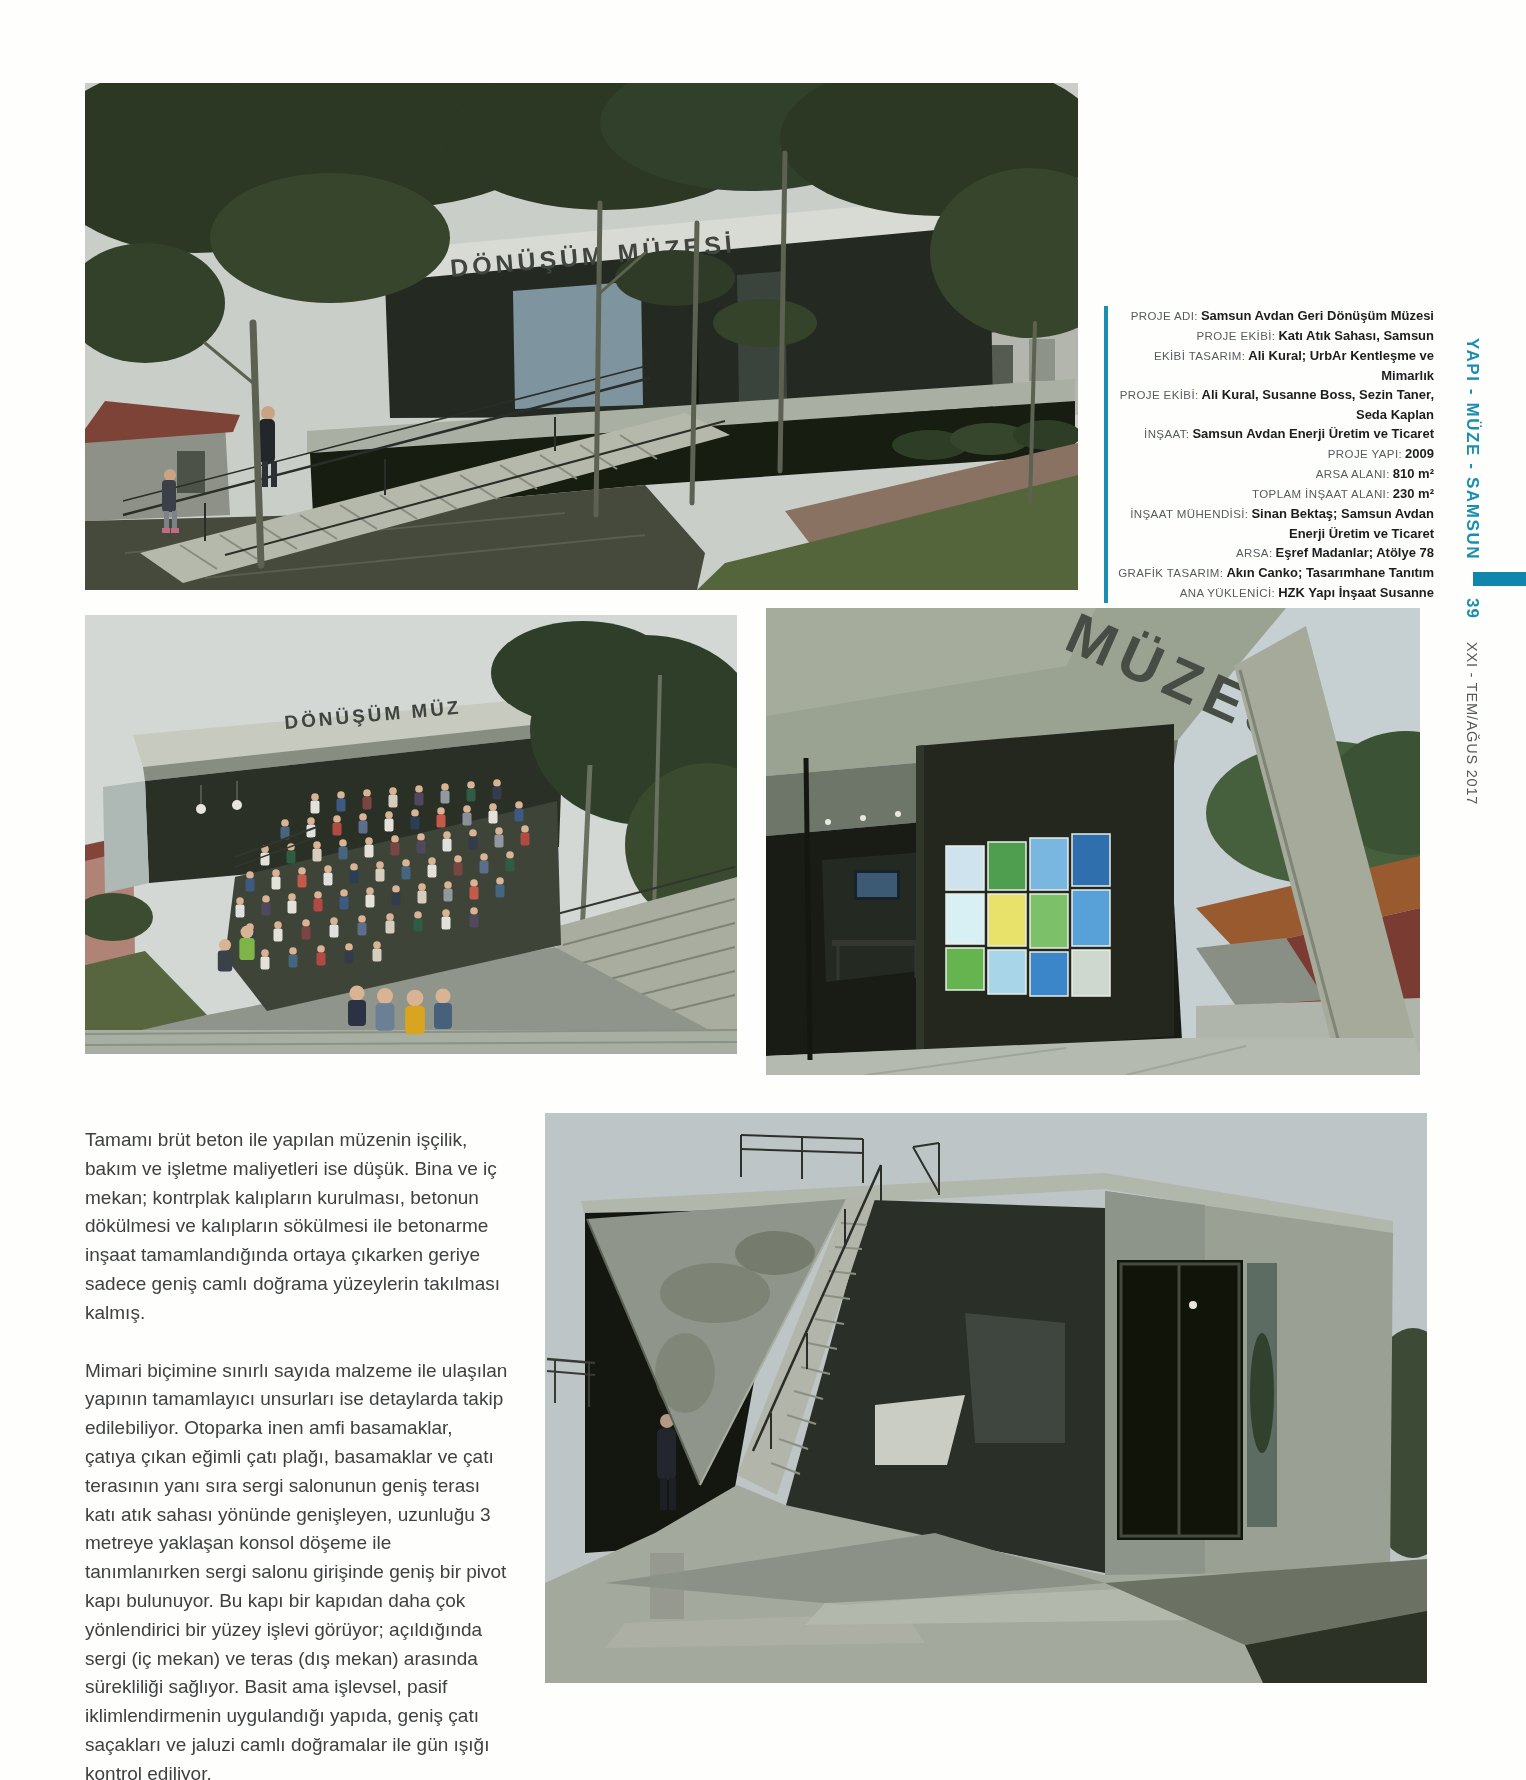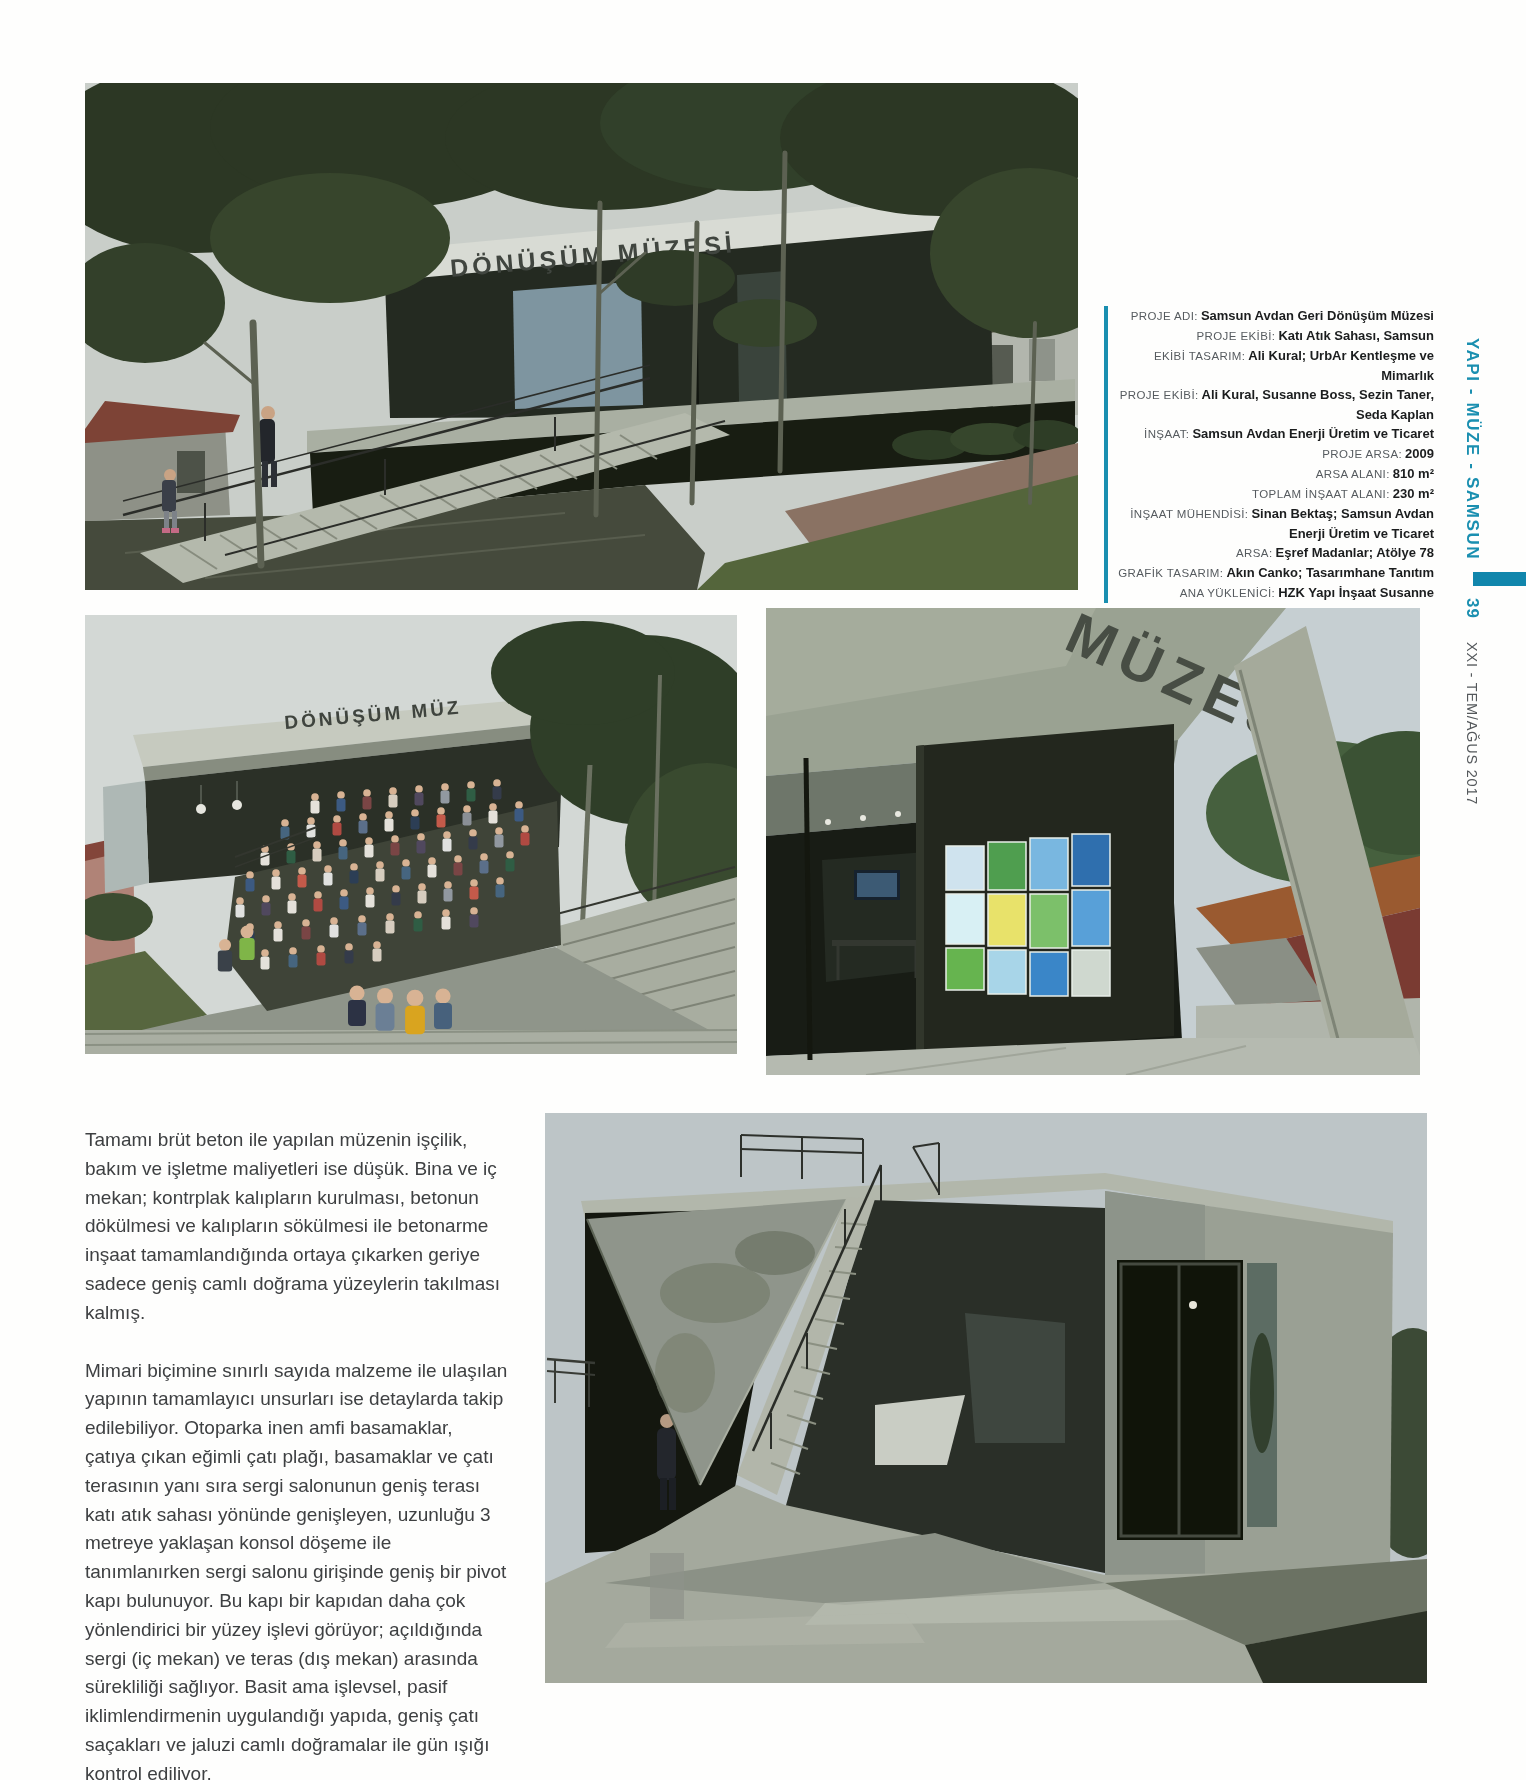--- a/index.html
+++ b/index.html
@@ -131,21 +131,21 @@
       </g>
     </svg>
   </div>
 
   <div class="info">
     <div class="info-row"><span class="info-label">PROJE ADI:</span><span class="info-value">Samsun Avdan Geri Dönüşüm Müzesi</span></div>
     <div class="info-row"><span class="info-label">PROJE EKİBİ:</span><span class="info-value">Katı Atık Sahası, Samsun</span></div>
     <div class="info-row"><span class="info-label">EKİBİ TASARIM:</span><span class="info-value">Ali Kural; UrbAr Kentleşme ve Mimarlık</span></div>
     <div class="info-row"><span class="info-label">PROJE EKİBİ:</span><span class="info-value">Ali Kural, Susanne Boss, Sezin Taner, Seda Kaplan</span></div>
     <div class="info-row"><span class="info-label">İNŞAAT:</span><span class="info-value">Samsun Avdan Enerji Üretim ve Ticaret</span></div>
-    <div class="info-row"><span class="info-label">PROJE ARSA:</span><span class="info-value">2009</span></div>
+    <div class="info-row"><span class="info-label">PROJE YAPI:</span><span class="info-value">2009</span></div>
     <div class="info-row"><span class="info-label">ARSA ALANI:</span><span class="info-value">810 m²</span></div>
     <div class="info-row"><span class="info-label">TOPLAM İNŞAAT ALANI:</span><span class="info-value">230 m²</span></div>
     <div class="info-row"><span class="info-label">İNŞAAT MÜHENDİSİ:</span><span class="info-value">Sinan Bektaş; Samsun Avdan Enerji Üretim ve Ticaret</span></div>
     <div class="info-row"><span class="info-label">ARSA:</span><span class="info-value">Eşref Madanlar; Atölye 78</span></div>
     <div class="info-row"><span class="info-label">GRAFİK TASARIM:</span><span class="info-value">Akın Canko; Tasarımhane Tanıtım</span></div>
     <div class="info-row"><span class="info-label">ANA YÜKLENİCİ:</span><span class="info-value">HZK Yapı İnşaat Susanne</span></div>
   </div>
 
   <div class="section-label v">YAPI - MÜZE - SAMSUN</div>
   <div class="accent-bar"></div>

